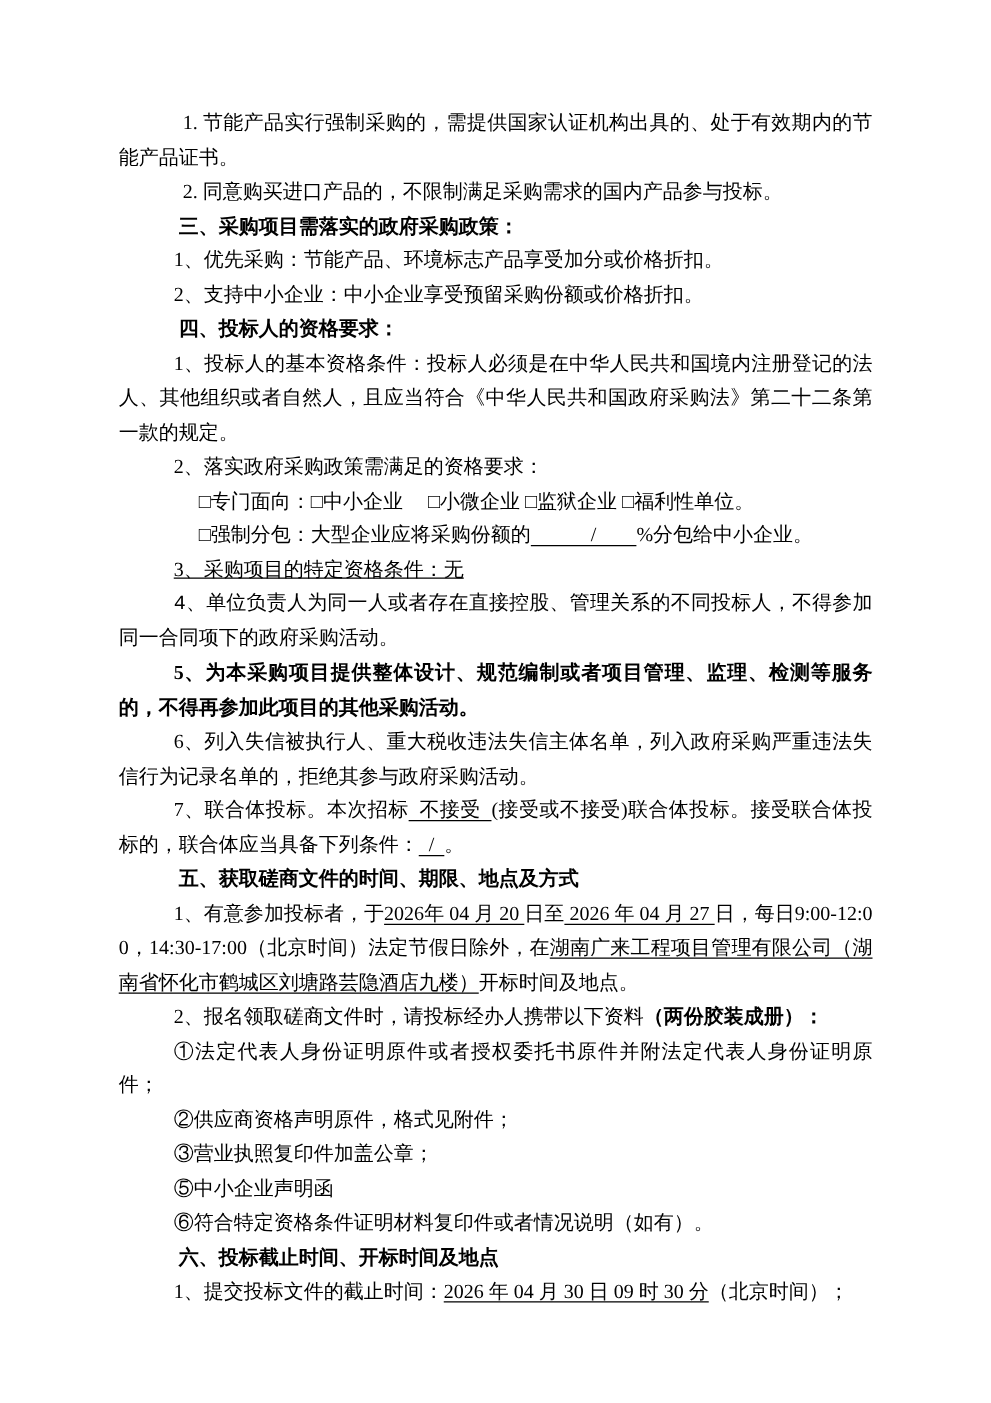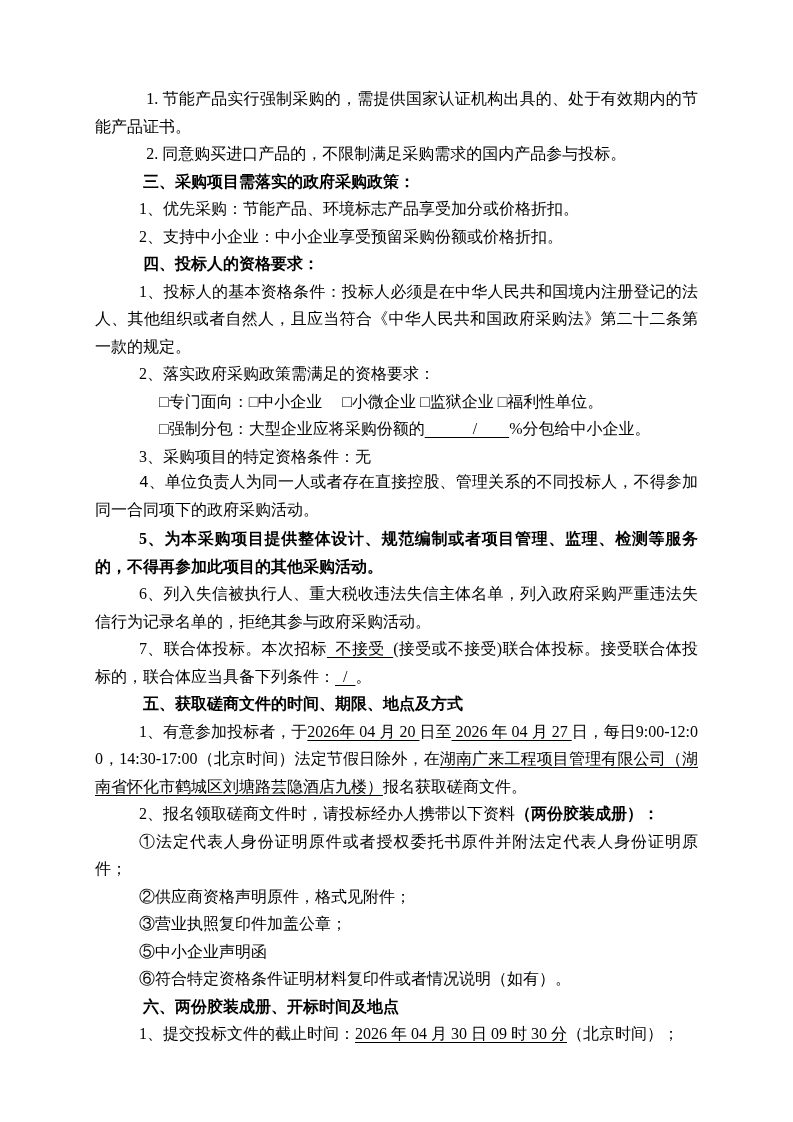--- a/index.html
+++ b/index.html
@@ -42,29 +42,29 @@
       <p class="para" style="text-indent: 3.2em;"><span>1. 节能产品实行强制采购的，需提供国家认证机构出具的、处于有效期内的节能产品证书。</span></p>
       <p class="para" style="text-indent: 3.2em;"><span>2. 同意购买进口产品的，不限制满足采购需求的国内产品参与投标。</span></p>
       <p class="para heading" style="text-indent: 3em;"><span>三、采购项目需落实的政府采购政策：</span></p>
       <p class="para" style="text-indent: 2.75em;"><span>1、优先采购：节能产品、环境标志产品享受加分或价格折扣。</span></p>
       <p class="para" style="text-indent: 2.75em;"><span>2、支持中小企业：中小企业享受预留采购份额或价格折扣。</span></p>
       <p class="para heading" style="text-indent: 3em;"><span>四、投标人的资格要求：</span></p>
       <p class="para" style="text-indent: 2.75em;"><span>1、投标人的基本资格条件：投标人必须是在中华人民共和国境内注册登记的法人、其他组织或者自然人，且应当符合《中华人民共和国政府采购法》第二十二条第一款的规定。</span></p>
       <p class="para" style="text-indent: 2.75em;"><span>2、落实政府采购政策需满足的资格要求：</span></p>
       <p class="para" style="text-indent: 4em;"><span>□专门面向：□中小企业　 □小微企业 □监狱企业 □福利性单位。</span></p>
       <p class="para" style="text-indent: 4em;"><span>□强制分包：大型企业应将采购份额的</span><span class="u">　　　/　　</span><span>%分包给中小企业。</span></p>
-      <p class="para" style="text-indent: 2.75em;"><span>3、采购项目的特定资格条件：无</span></p>
+      <p class="para" style="text-indent: 2.75em; text-decoration: underline;"><span>3、采购项目的特定资格条件：无</span></p>
       <p class="para" style="text-indent: 2.75em; font-family: Liberation Mono, monospace;"><span>4、单位负责人为同一人或者存在直接控股、管理关系的不同投标人，不得参加同一合同项下的政府采购活动。</span></p>
       <p class="para" style="text-indent: 2.75em; font-weight: bold;"><span>5、为本采购项目提供整体设计、规范编制或者项目管理、监理、检测等服务的，不得再参加此项目的其他采购活动。</span></p>
       <p class="para" style="text-indent: 2.75em;"><span>6、列入失信被执行人、重大税收违法失信主体名单，列入政府采购严重违法失信行为记录名单的，拒绝其参与政府采购活动。</span></p>
       <p class="para" style="text-indent: 2.75em;"><span>7、联合体投标。本次招标</span><span class="u">&nbsp;&nbsp;不接受&nbsp;&nbsp;</span><span>(接受或不接受)联合体投标。接受联合体投标的，联合体应当具备下列条件：</span><span class="u">&nbsp;&nbsp;/&nbsp;&nbsp;</span><span>。</span></p>
       <p class="para heading" style="text-indent: 3em;"><span>五、获取磋商文件的时间、期限、地点及方式</span></p>
-      <p class="para" style="text-indent: 2.75em;"><span>1、有意参加投标者，于</span><span class="u">2026年&nbsp;04&nbsp;月&nbsp;20&nbsp;</span><span>日至</span><span class="u">&nbsp;2026&nbsp;年&nbsp;04&nbsp;月&nbsp;27&nbsp;</span><span>日，每日9:00-12:00，14:30-17:00（北京时间）法定节假日除外，在</span><span class="u">湖南广来工程项目管理有限公司（湖南省怀化市鹤城区刘塘路芸隐酒店九楼）</span><span>报名获取磋商文件。</span></p>
+      <p class="para" style="text-indent: 2.75em;"><span>1、有意参加投标者，于</span><span class="u">2026年&nbsp;04&nbsp;月&nbsp;20&nbsp;</span><span>日至</span><span class="u">&nbsp;2026&nbsp;年&nbsp;04&nbsp;月&nbsp;27&nbsp;</span><span>日，每日9:00-12:00，14:30-17:00（北京时间）法定节假日除外，在</span><span class="u">湖南广来工程项目管理有限公司（湖南省怀化市鹤城区刘塘路芸隐酒店九楼）</span><span>开标时间及地点。</span></p>
       <p class="para" style="text-indent: 2.75em;"><span>2、报名领取磋商文件时，请投标经办人携带以下资料</span><span class="b">（两份胶装成册）：</span></p>
       <p class="para" style="text-indent: 2.75em;"><span>①法定代表人身份证明原件或者授权委托书原件并附法定代表人身份证明原件；</span></p>
       <p class="para" style="text-indent: 2.75em;"><span>②供应商资格声明原件，格式见附件；</span></p>
       <p class="para" style="text-indent: 2.75em; font-family: Liberation Serif, serif;"><span>③营业执照复印件加盖公章；</span></p>
       <p class="para" style="text-indent: 2.75em;"><span>⑤中小企业声明函</span></p>
       <p class="para" style="text-indent: 2.75em;"><span>⑥符合特定资格条件证明材料复印件或者情况说明（如有）。</span></p>
-      <p class="para heading" style="text-indent: 3em;"><span>六、两份胶装成册、开标时间及地点</span></p>
+      <p class="para heading" style="text-indent: 3em;"><span>六、投标截止时间、开标时间及地点</span></p>
       <p class="para" style="text-indent: 2.75em;"><span>1、提交投标文件的截止时间：</span><span class="u">2026&nbsp;年&nbsp;04&nbsp;月&nbsp;30&nbsp;日&nbsp;09&nbsp;时&nbsp;30&nbsp;分</span><span>（北京时间）；</span></p>
     </div>
 </div>
 
 </body></html>

